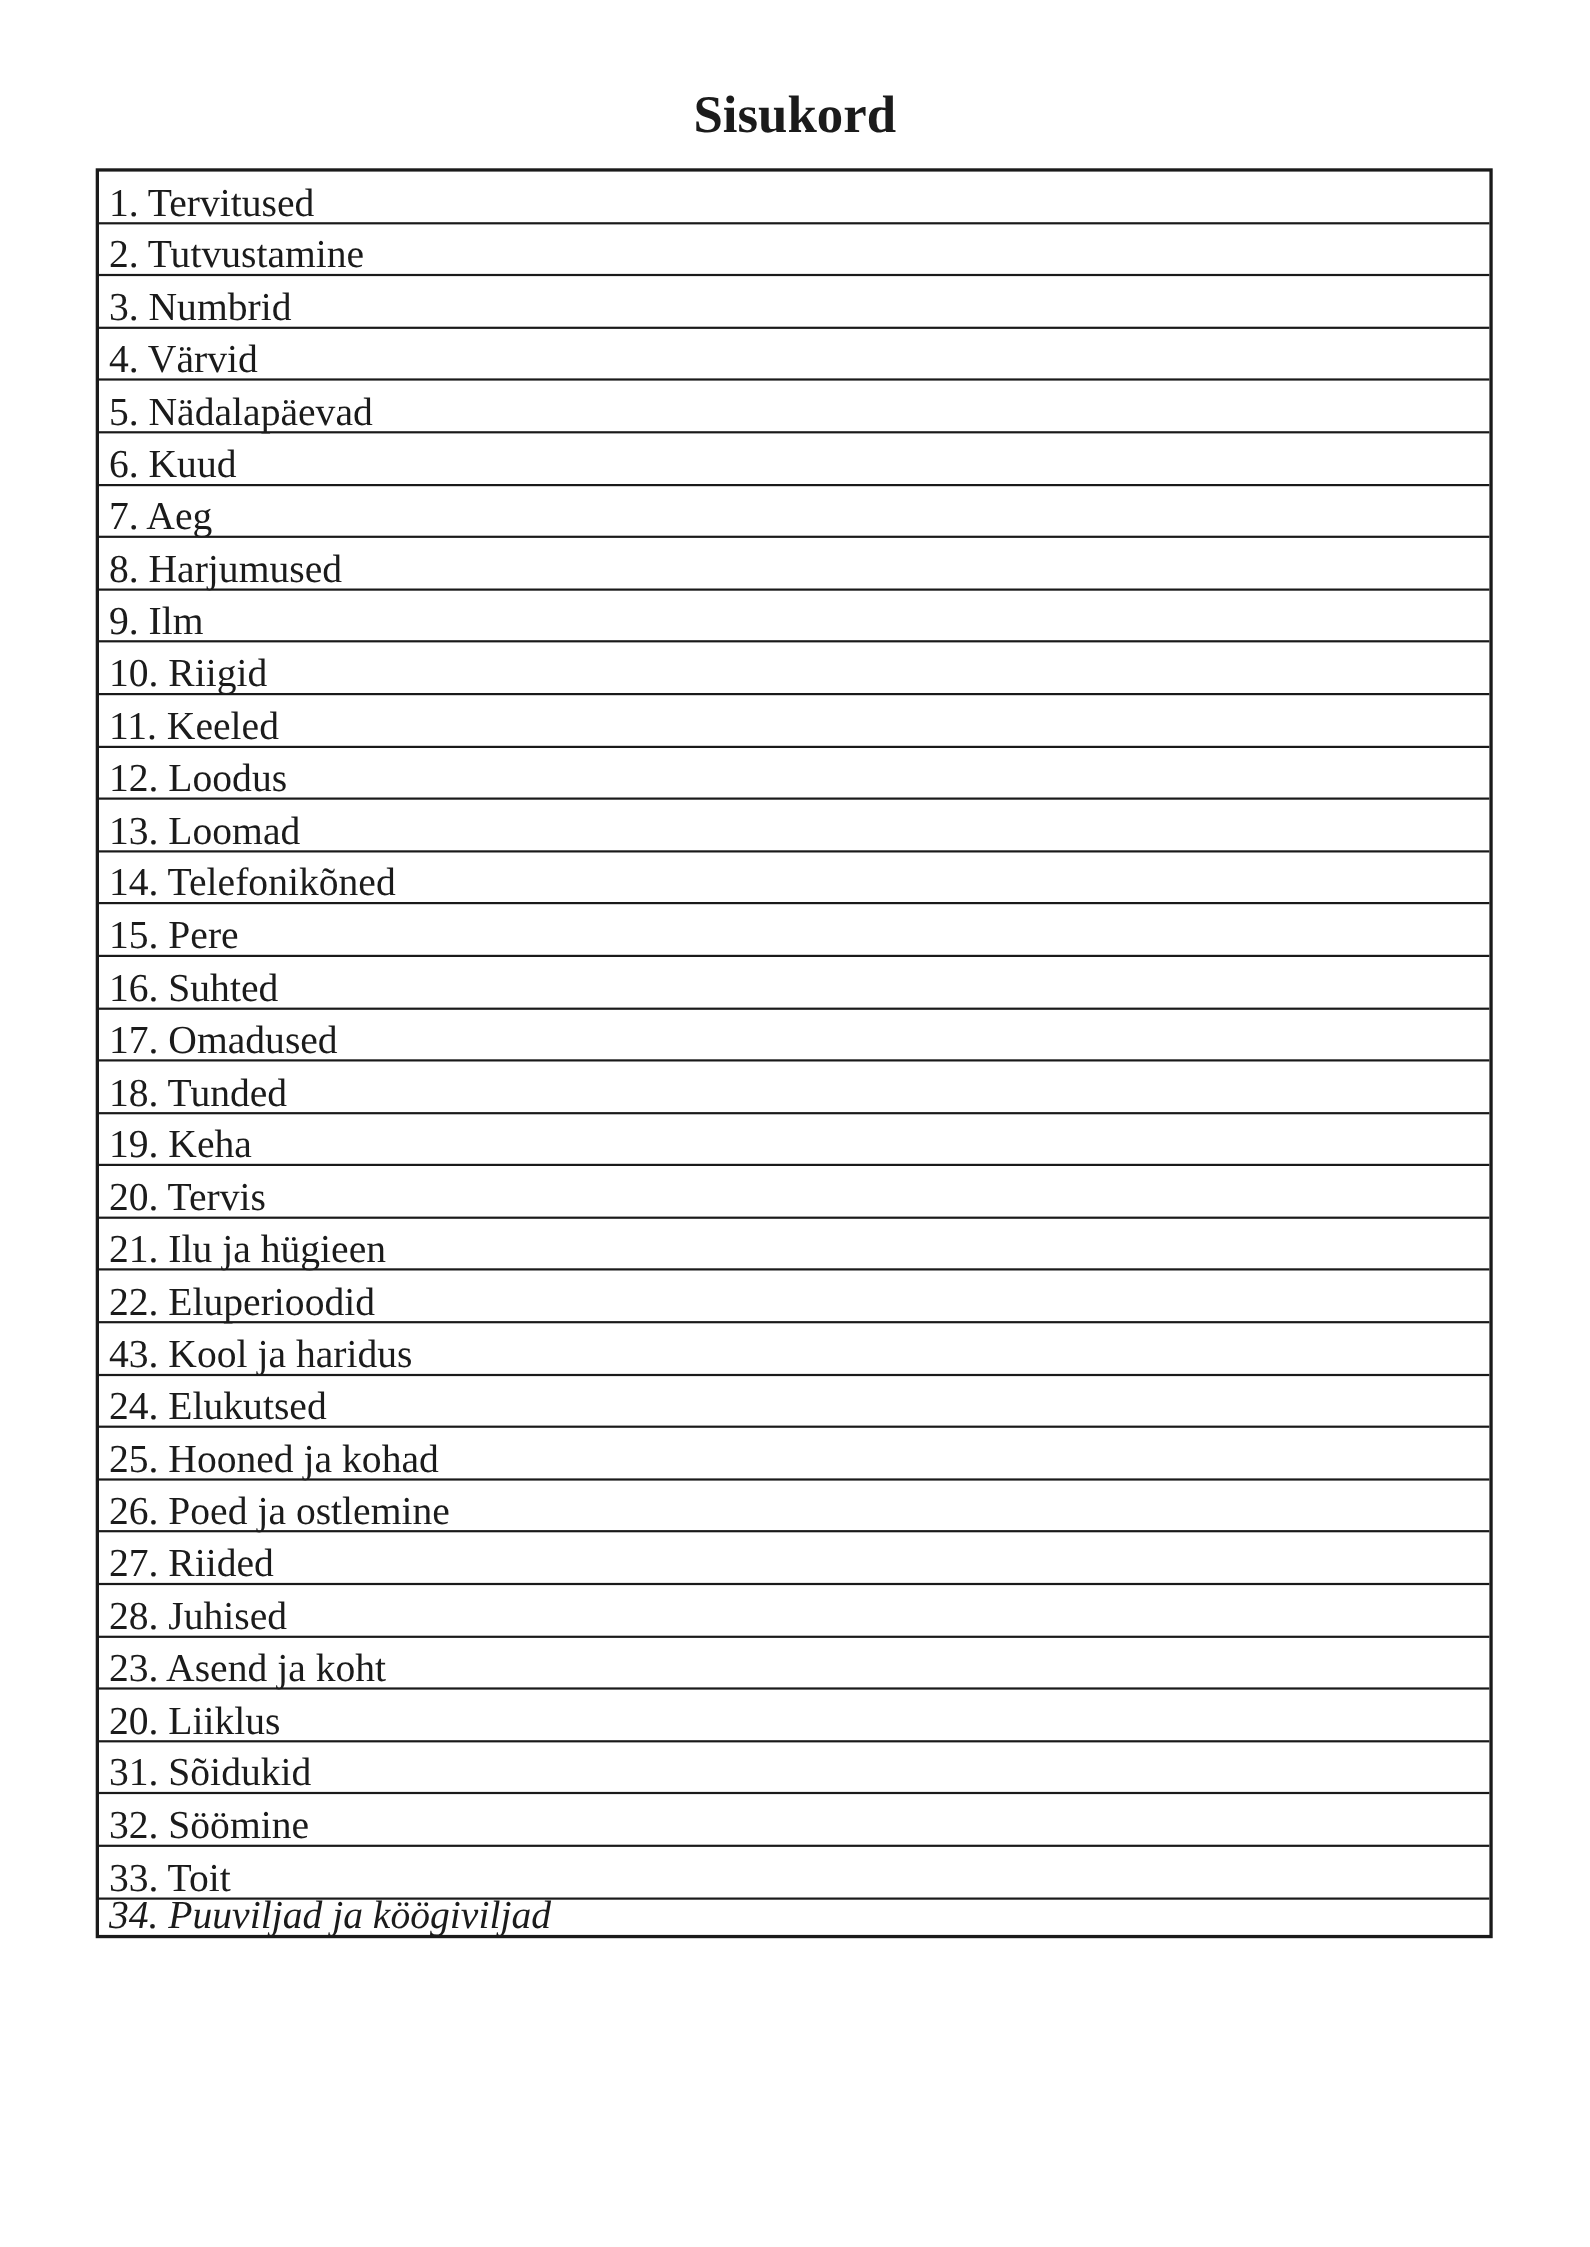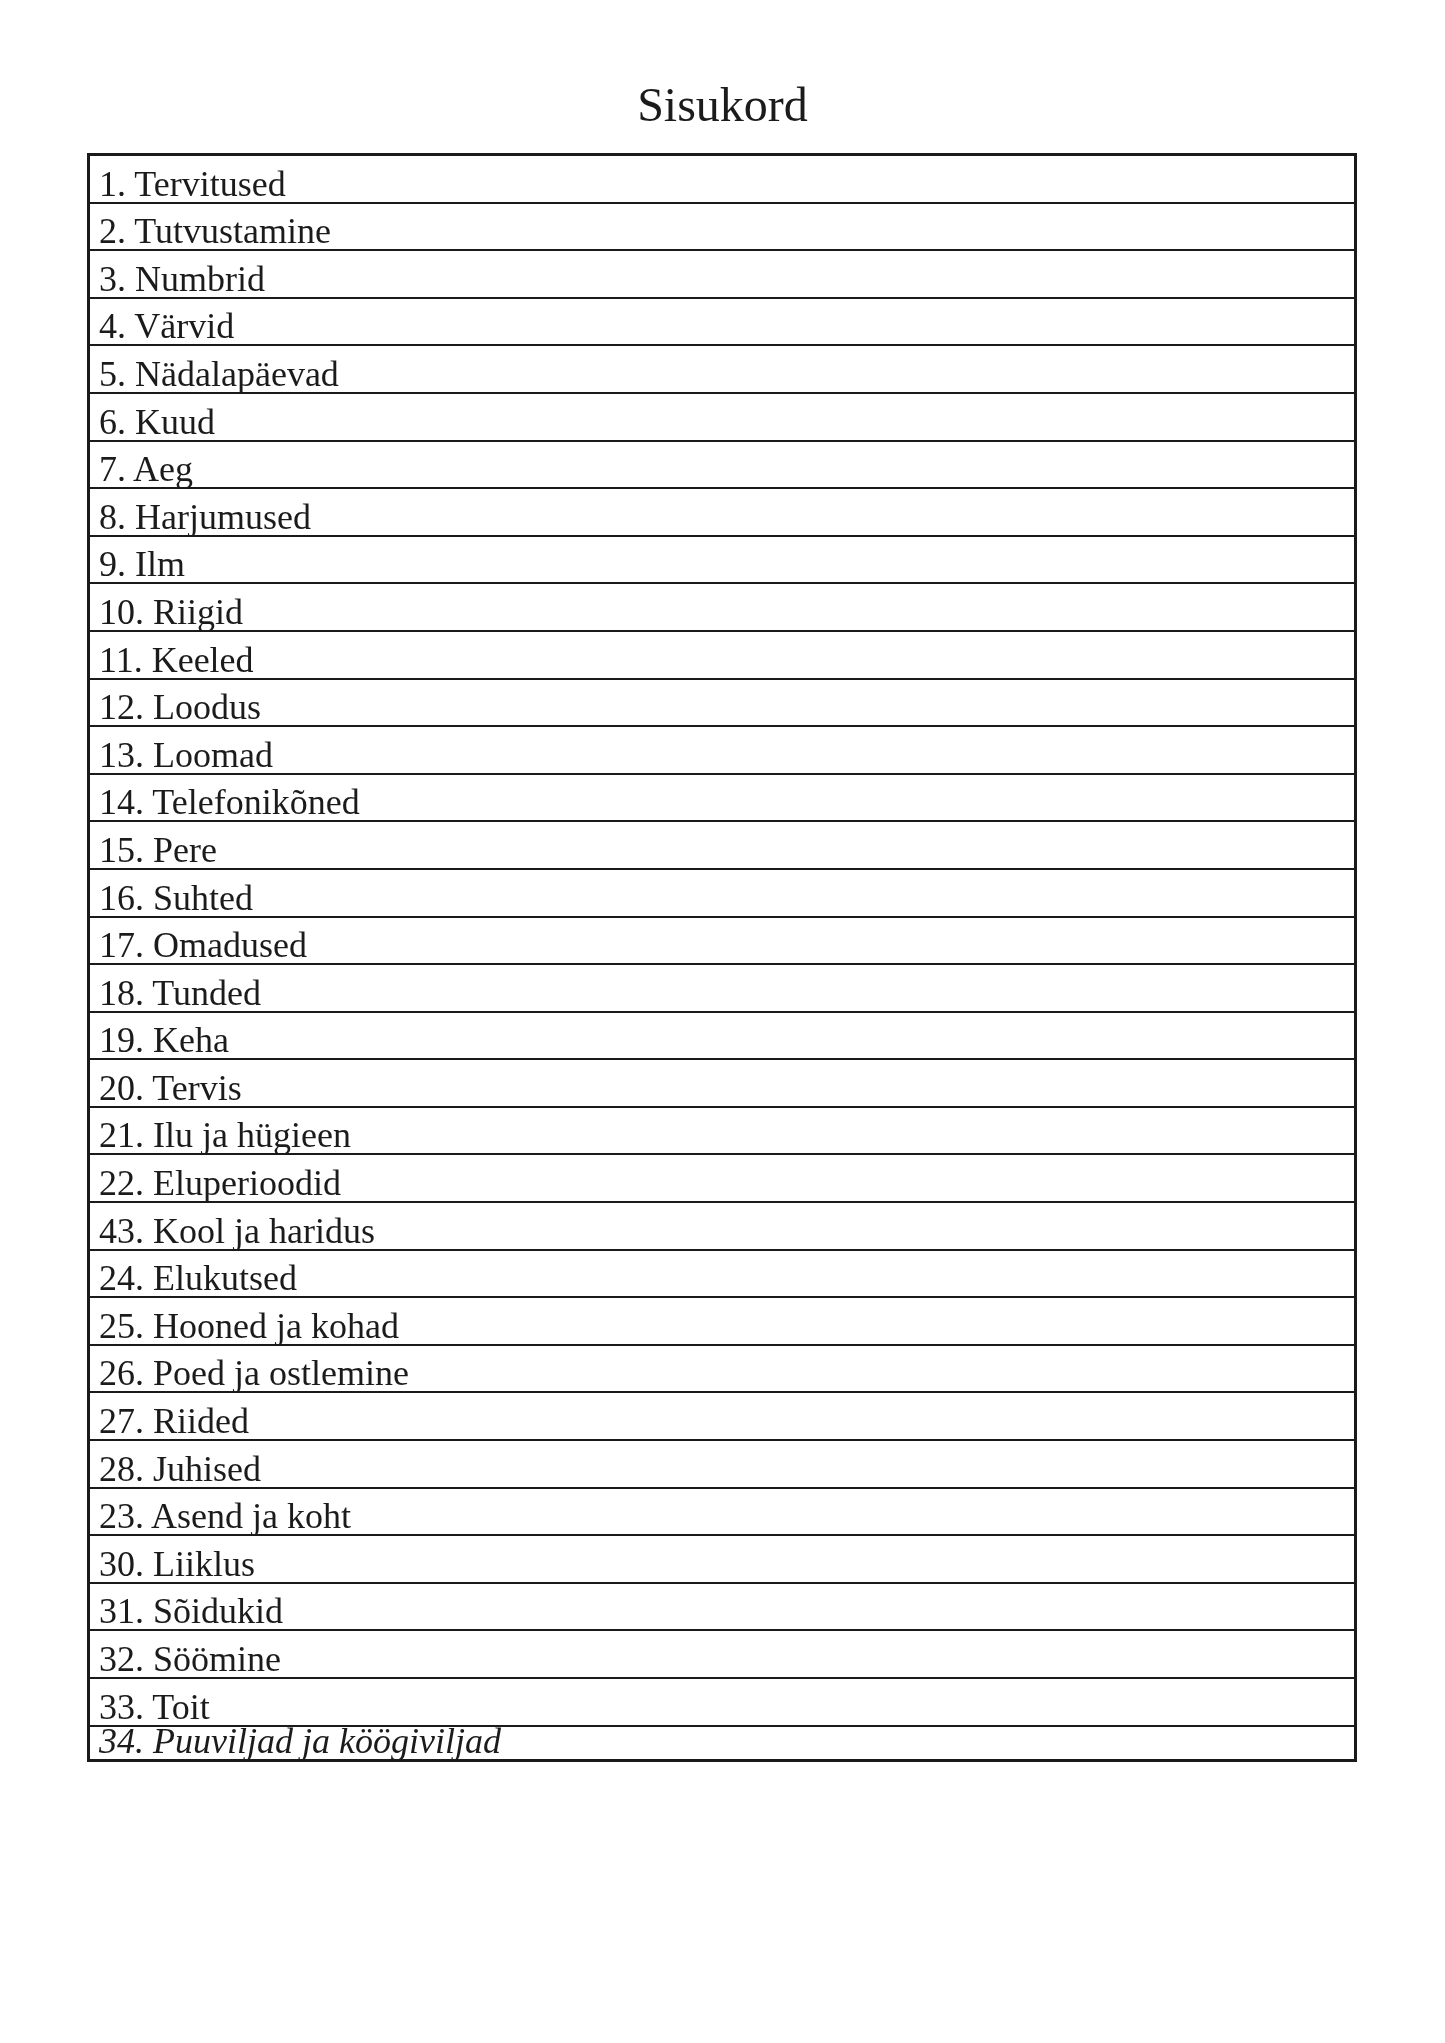--- a/index.html
+++ b/index.html
@@ -18,21 +18,21 @@
     color: var(--text-color);
     overflow: hidden;
   }
   .title {
     position: absolute;
     top: 77px;
     left: 0;
     width: 100%;
     text-align: center;
     font-size: 48px;
-    font-weight: 400;
+    font-weight: 700;
     line-height: 1.15;
     color: var(--text-color);
   }
   .toc-table {
     position: absolute;
     left: 87px;
     top: 153px;
     width: 1270px;
     box-sizing: border-box;
     border: 3px solid var(--border-color);
@@ -147,21 +147,21 @@
       <div class="toc-row">
         <span class="toc-text">27. Riided</span>
       </div>
       <div class="toc-row">
         <span class="toc-text">28. Juhised</span>
       </div>
       <div class="toc-row">
         <span class="toc-text">23. Asend ja koht</span>
       </div>
       <div class="toc-row">
-        <span class="toc-text">30. Liiklus</span>
+        <span class="toc-text">20. Liiklus</span>
       </div>
       <div class="toc-row">
         <span class="toc-text">31. Sõidukid</span>
       </div>
       <div class="toc-row">
         <span class="toc-text">32. Söömine</span>
       </div>
       <div class="toc-row">
         <span class="toc-text">33. Toit</span>
       </div>

